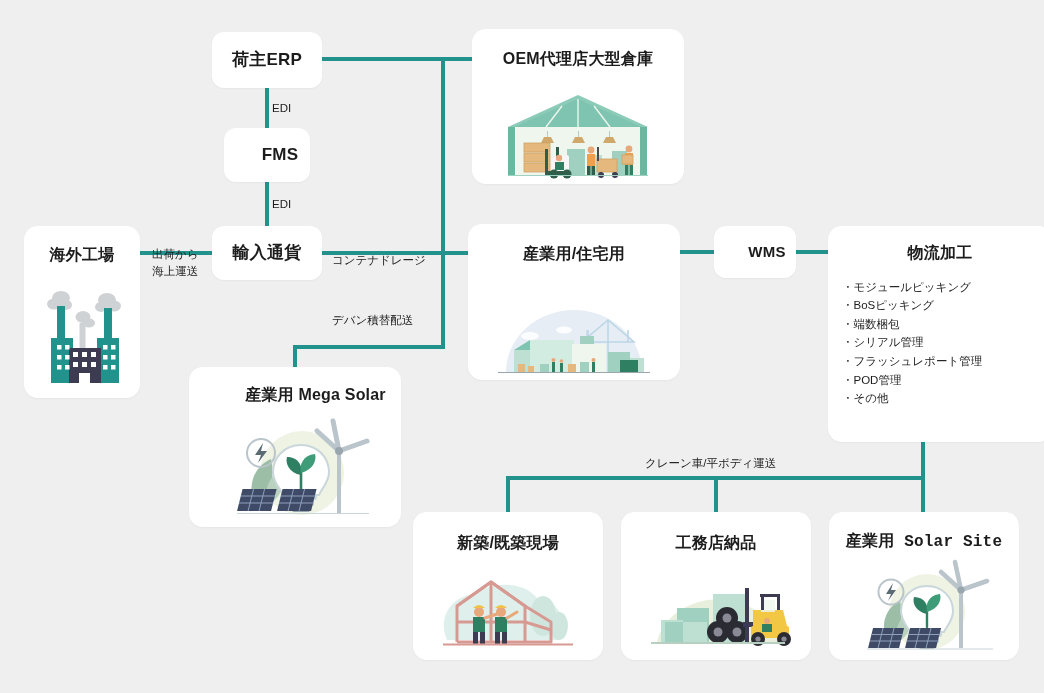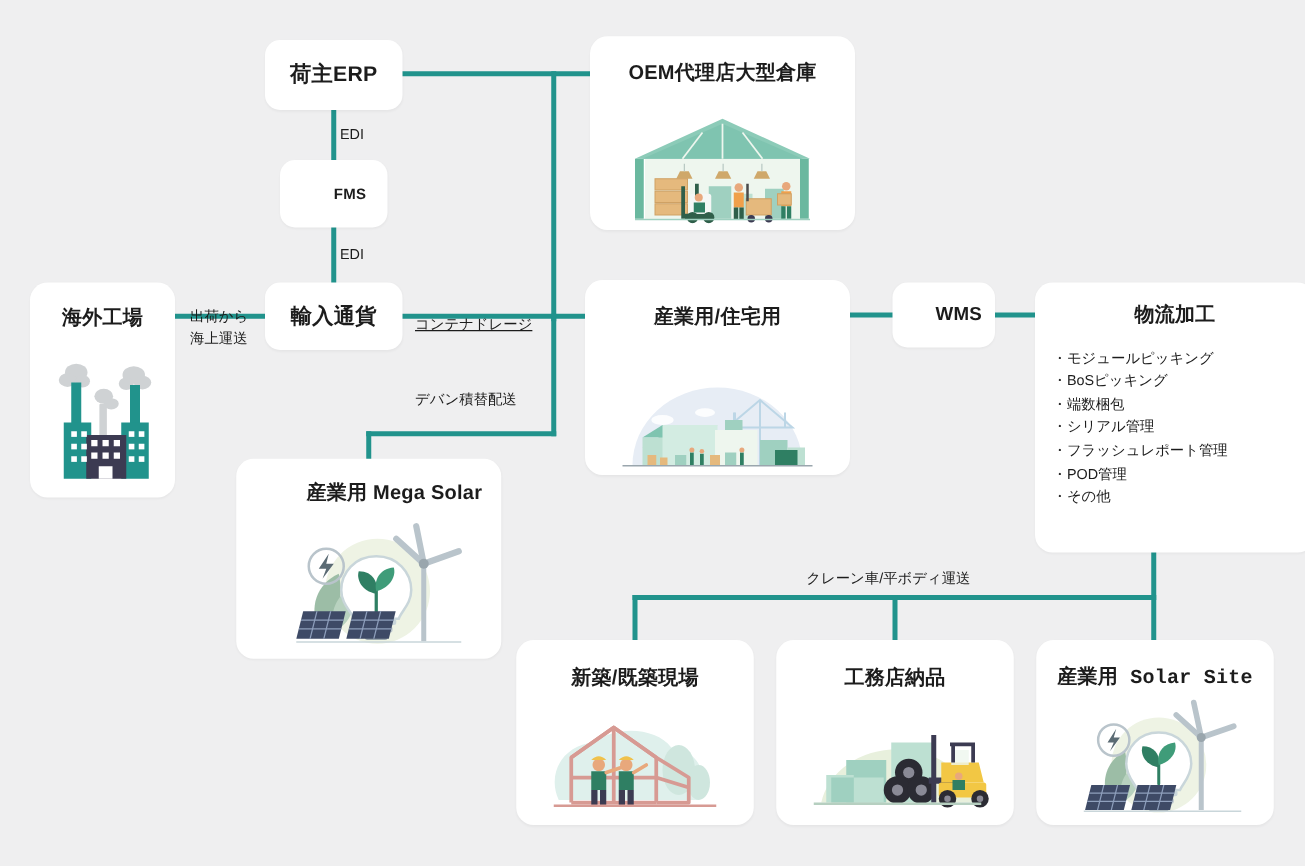--- a/index.html
+++ b/index.html
@@ -35,21 +35,21 @@
     letter-spacing:0.2px;
     line-height:1.35;
   }
   .pill{border-radius:12px;}
   .pill .title{font-size:17px;}
 
   
   #card-erp{left:212px;top:32px;width:110px;height:56px;}
   #card-erp .title{line-height:56px;font-size:17px;}
   #card-fms{left:224px;top:128px;width:86px;height:54px;}
-  #card-fms .title{line-height:54px;font-size:12px;padding-left:26px;}
+  #card-fms .title{line-height:54px;font-size:17px;padding-left:26px;}
   #card-import{left:212px;top:226px;width:110px;height:54px;}
   #card-import .title{line-height:54px;font-size:17px;}
   #card-wms{left:714px;top:226px;width:82px;height:52px;}
   #card-wms .title{line-height:52px;font-size:15px;padding-left:24px;}
 
   
   #card-factory{left:24px;top:226px;width:116px;height:172px;}
   #card-factory .title{margin-top:18px;font-size:16px;}
   #card-oem{left:472px;top:29px;width:212px;height:155px;}
   #card-oem .title{margin-top:19px;font-size:16px;}
@@ -74,22 +74,22 @@
   }
 
   
   .elabel{
     position:absolute;z-index:3;
     font-size:11.5px;color:#1c1c1c;
     line-height:16px;white-space:nowrap;
   }
   #lbl-edi1{left:272px;top:100px;}
   #lbl-edi2{left:272px;top:196px;}
-  #lbl-ship{left:152px;top:246px;line-height:17px;font-family:Liberation Serif, serif;}
-  #lbl-dray{left:332px;top:252px;text-decoration:underline;}
+  #lbl-ship{left:152px;top:246px;text-align:center;line-height:17px;font-family:Liberation Serif, serif;}
+  #lbl-dray{left:332px;top:252px;}
   #lbl-depan{left:332px;top:312px;}
   #lbl-crane{left:645px;top:455px;}
 
   
   .illus{position:absolute;left:0;right:0;display:block;}
 </style>
 </head>
 <body>
 
 <div id="stage">

